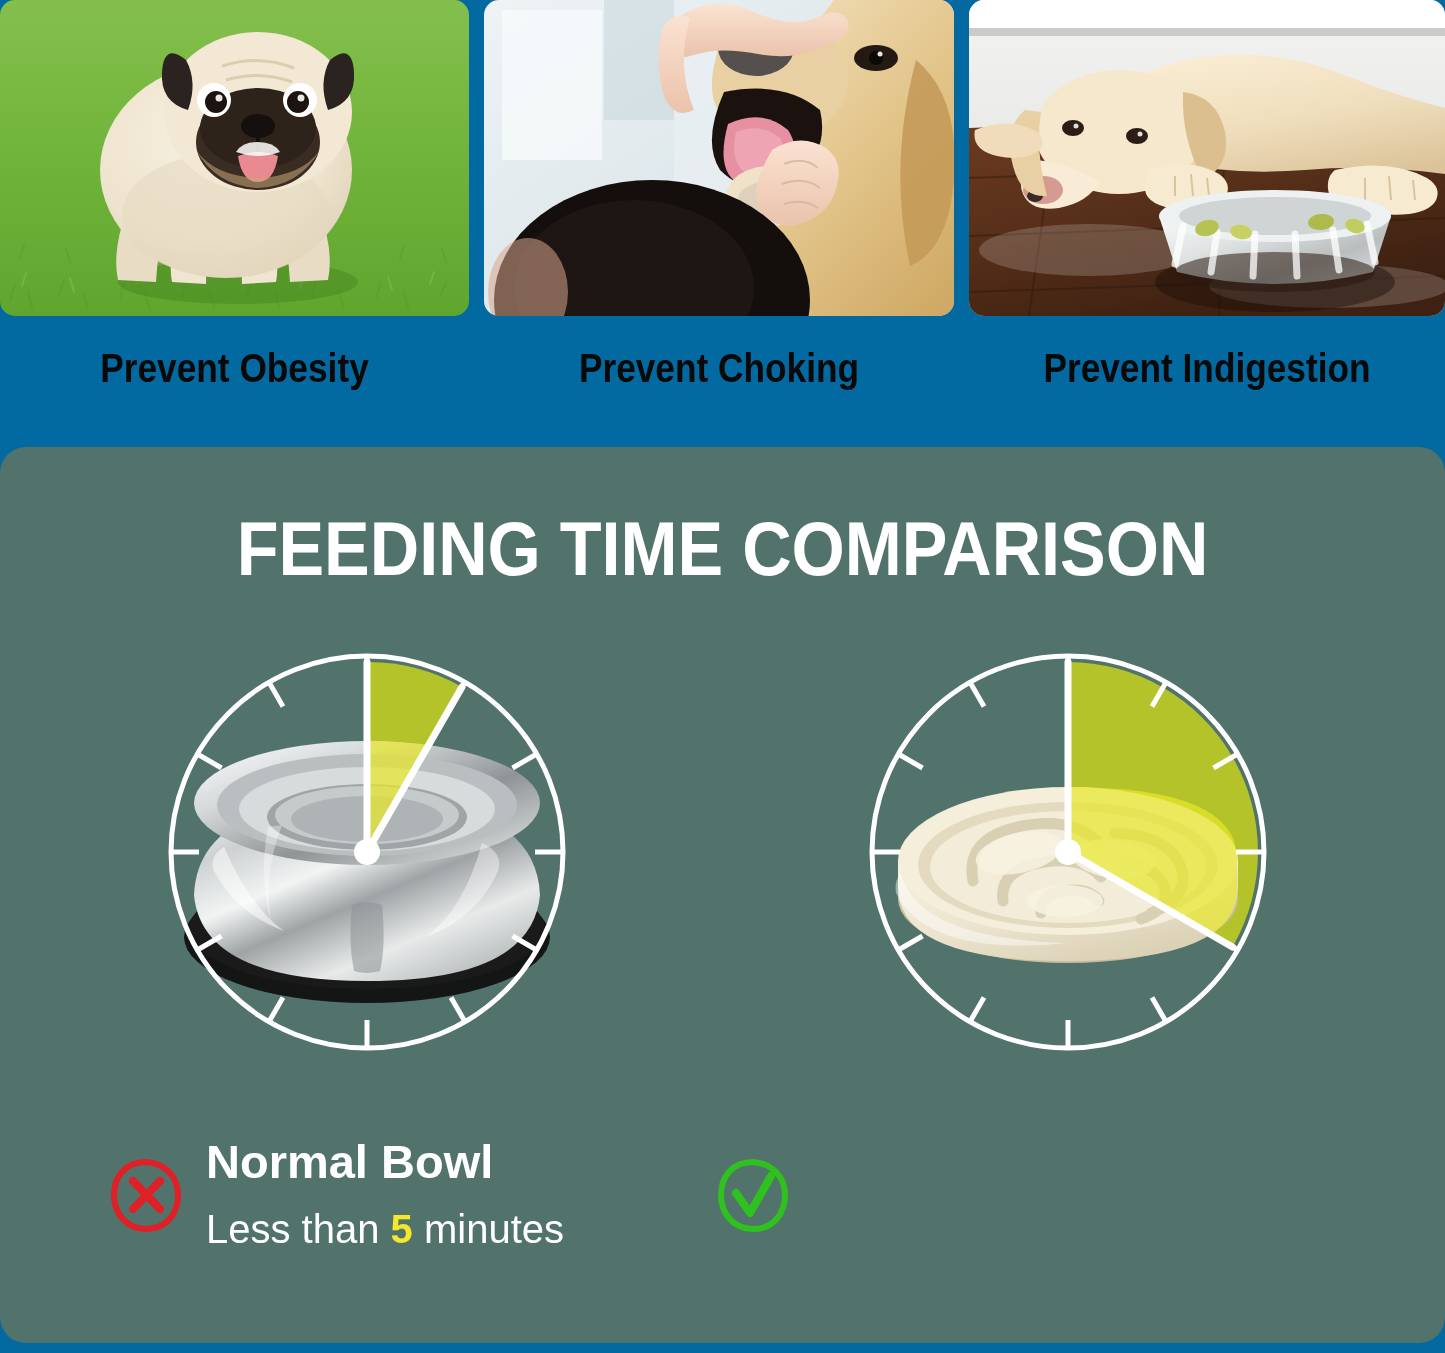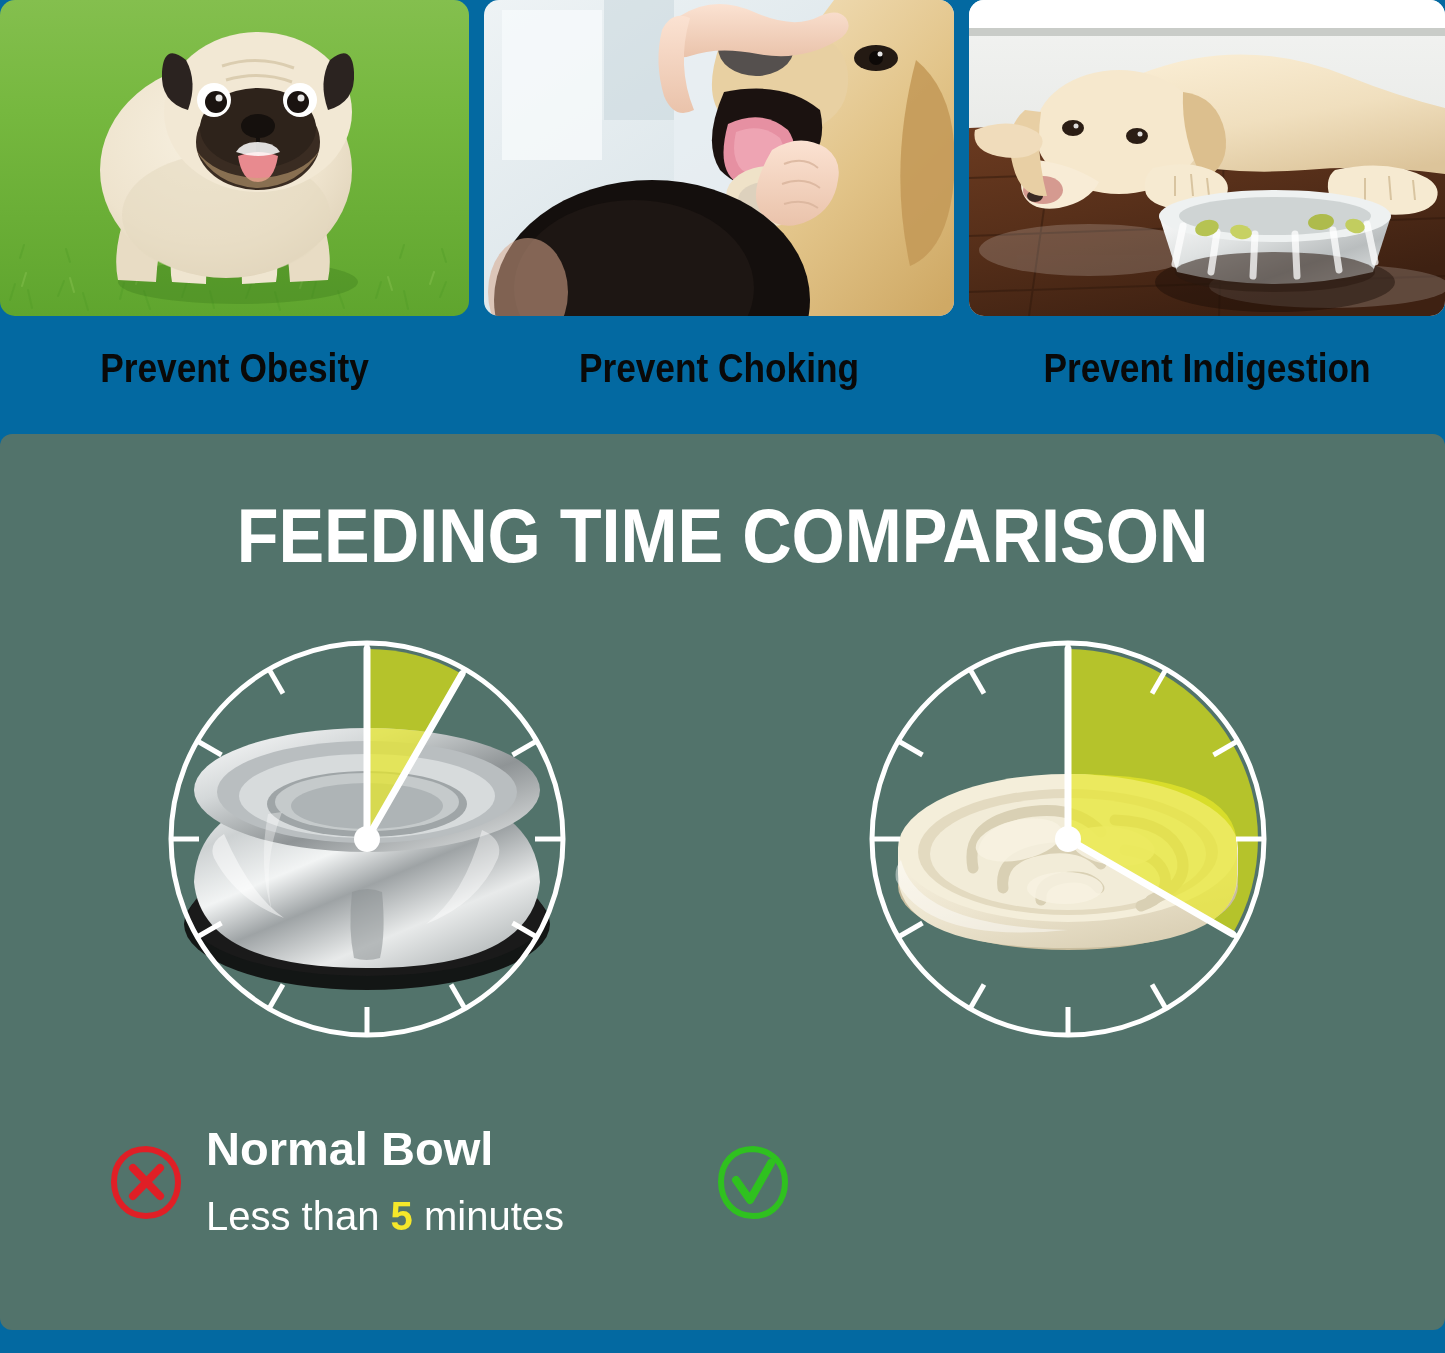--- a/index.html
+++ b/index.html
@@ -53,25 +53,25 @@
     white-space: nowrap;
   }
   .caption-1 { left: 0px;   width: 469px; text-align: center; transform-origin: 50% 50%; }
   .caption-2 { left: 484px; width: 470px; text-align: center; transform-origin: 50% 50%; }
   .caption-3 { left: 969px; width: 476px; text-align: center; transform-origin: 50% 50%; }
 
   
   .panel {
     position: absolute;
     left: 0;
-    top: 434px;
+    top: 447px;
     width: 1445px;
     height: 896px;
     background: #52736b;
-    border-radius: 12px;
+    border-radius: 26px;
     overflow: hidden;
   }
   .panel-title {
     position: absolute;
     left: 0;
     top: 58px;
     width: 1445px;
     text-align: center;
     color: #ffffff;
     font-size: 76px;

